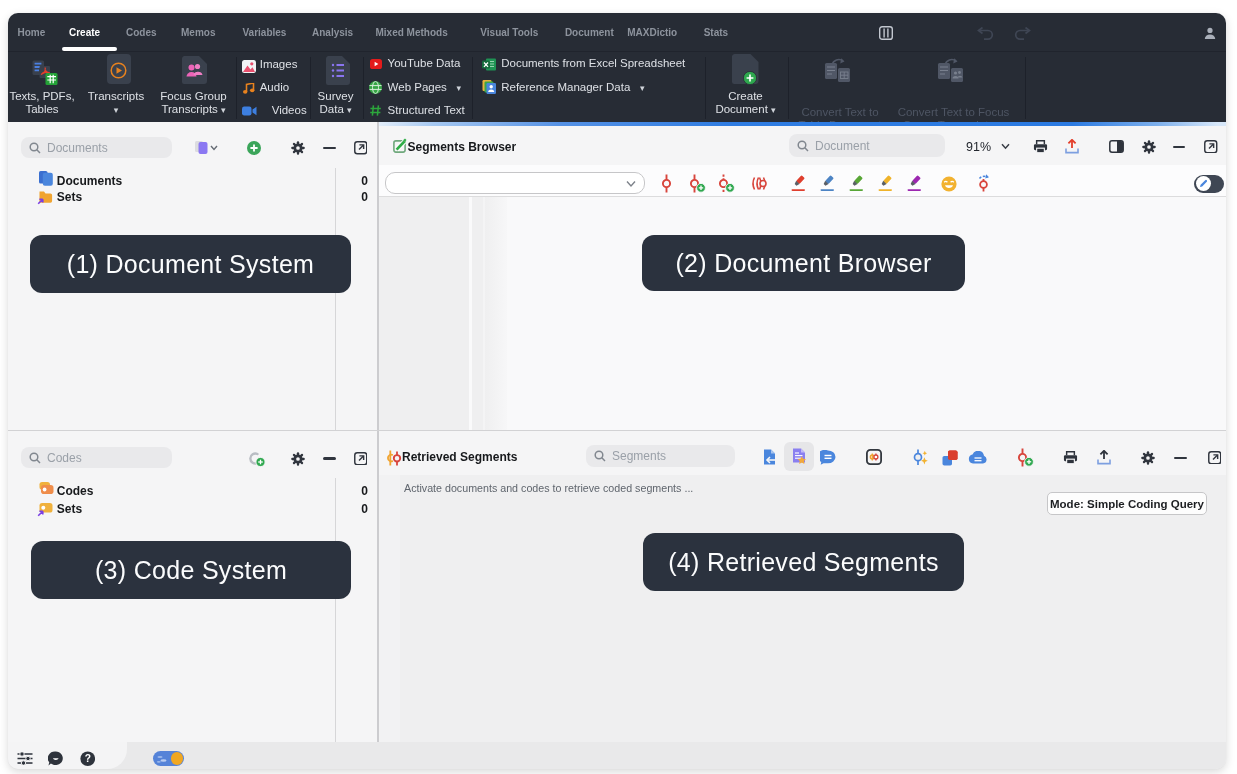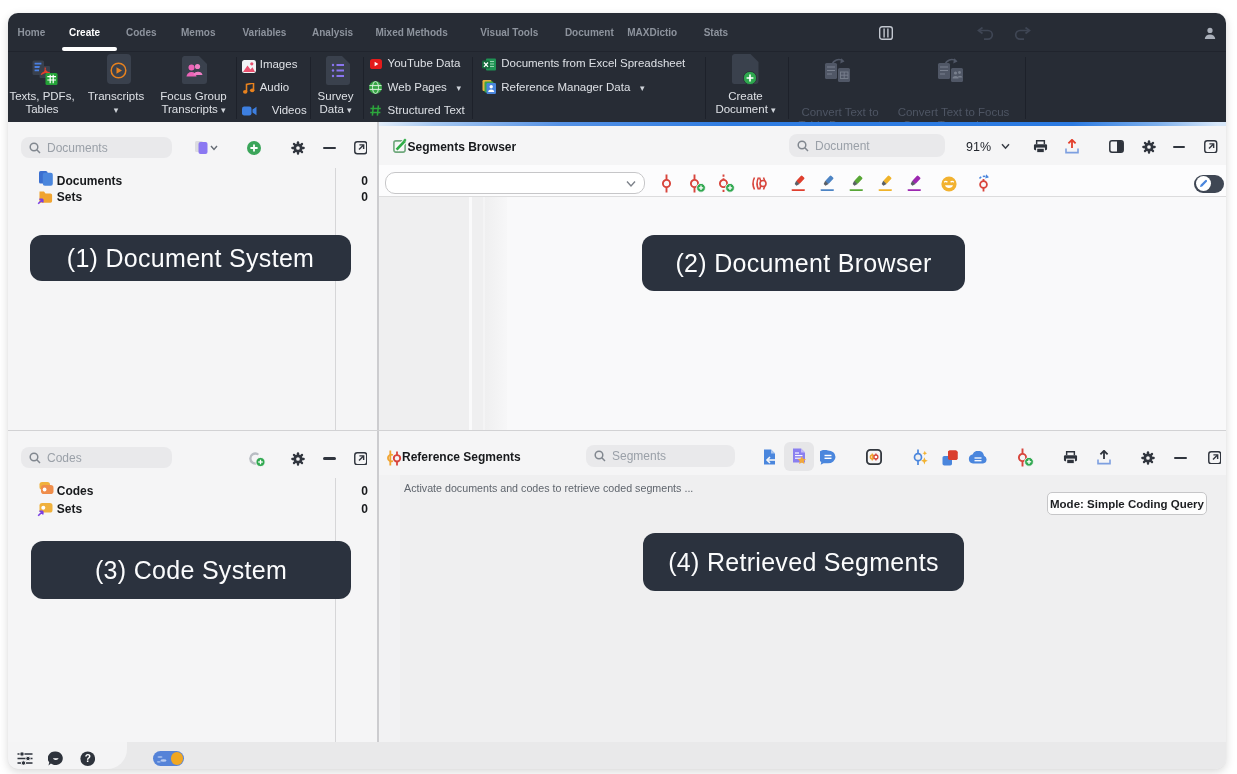--- a/index.html
+++ b/index.html
@@ -505,21 +505,21 @@
   <div class="cnt" style="left:346px;top:488.5px;">0</div>
 
   <div class="abs" style="left:370.5px;top:418px;width:847.5px;height:44px;background:#f5f5f6;"></div>
   <div class="abs" style="left:370.5px;top:462px;width:21px;height:267px;background:#f2f2f3;"></div>
   <svg class="ic" style="left:377.5px;top:436.5px" width="16" height="16" viewBox="0 0 16 16">
       <line x1="4.3" y1="0.5" x2="4.3" y2="15.5" stroke="#f0a431" stroke-width="1.8"></line>
       <path d="M6.8 5.1 a3.3 3.3 0 1 0 0 5.8" fill="none" stroke="#f0a431" stroke-width="1.8"></path>
       <line x1="11" y1="1.5" x2="11" y2="15.5" stroke="#d8453c" stroke-width="1.8"></line>
       <circle cx="11" cy="8.3" r="3.2" fill="#f5f5f6" stroke="#d8453c" stroke-width="1.9"></circle>
     </svg>
-  <div class="ttl" style="left:394px;top:437px;">Reference Segments</div>
+  <div class="ttl" style="left:394px;top:437px;">Retrieved Segments</div>
   <div class="sbox" style="left:578px;top:431.5px;width:149px;height:22.5px;"><svg width="12" height="12" viewBox="0 0 12 12">
         <circle cx="5" cy="5" r="3.8" fill="none" stroke="#81878f" stroke-width="1.5"></circle>
         <line x1="7.8" y1="7.8" x2="11" y2="11" stroke="#81878f" stroke-width="1.5"></line>
       </svg>Segments</div>
   <svg class="ic" style="left:754px;top:436px" width="15" height="16" viewBox="0 0 15 16">
       <path d="M2 0.5 h7 l4 4 v11 h-11 z" fill="#4a86dd"></path>
       <path d="M9 0.5 v4 h4 z" fill="#a8c4ee"></path>
       <line x1="13.5" y1="11" x2="5.5" y2="11" stroke="#f5f5f6" stroke-width="1.6"></line>
       <path d="M8 8 L5 11 L8 14" fill="none" stroke="#f5f5f6" stroke-width="1.6"></path>
     </svg>
@@ -629,17 +629,17 @@
       <circle cx="8" cy="8" r="7.6" fill="#2e333c"></circle>
       <text x="8" y="11.6" font-family="Liberation Sans, sans-serif" font-size="10.5" font-weight="bold" fill="#ffffff" text-anchor="middle">?</text>
     </svg>
   <div class="abs" style="left:144.6px;top:738.2px;width:31.3px;height:14.6px;background:#5583d8;border-radius:7.5px;"></div>
   <svg class="ic" style="left:148px;top:740.5px" width="13" height="10" viewBox="0 0 13 10">
       <ellipse cx="4" cy="3" rx="2.6" ry="1.1" fill="#9db8ea"></ellipse>
       <ellipse cx="7.5" cy="6.5" rx="3" ry="1.2" fill="#b9ccf0"></ellipse>
       <ellipse cx="2.8" cy="7.8" rx="2" ry="0.9" fill="#9db8ea"></ellipse>
     </svg>
   <div class="abs" style="left:162.5px;top:739.3px;width:12.4px;height:12.4px;background:#f0a722;border-radius:50%;"></div>
-  <div class="ovl" style="left:22px; top:222px; width:321px; height:46px;">(1) Document System</div>
+  <div class="ovl" style="left:22px; top:222px; width:321px; height:58px;">(1) Document System</div>
   <div class="ovl" style="left:634px; top:222px; width:323px; height:56px;">(2) Document Browser</div>
   <div class="ovl" style="left:23px; top:528px; width:320px; height:58px;">(3) Code System</div>
   <div class="ovl" style="left:635px; top:520px; width:321px; height:58px;">(4) Retrieved Segments</div>
 </div>
 
 </body></html>

